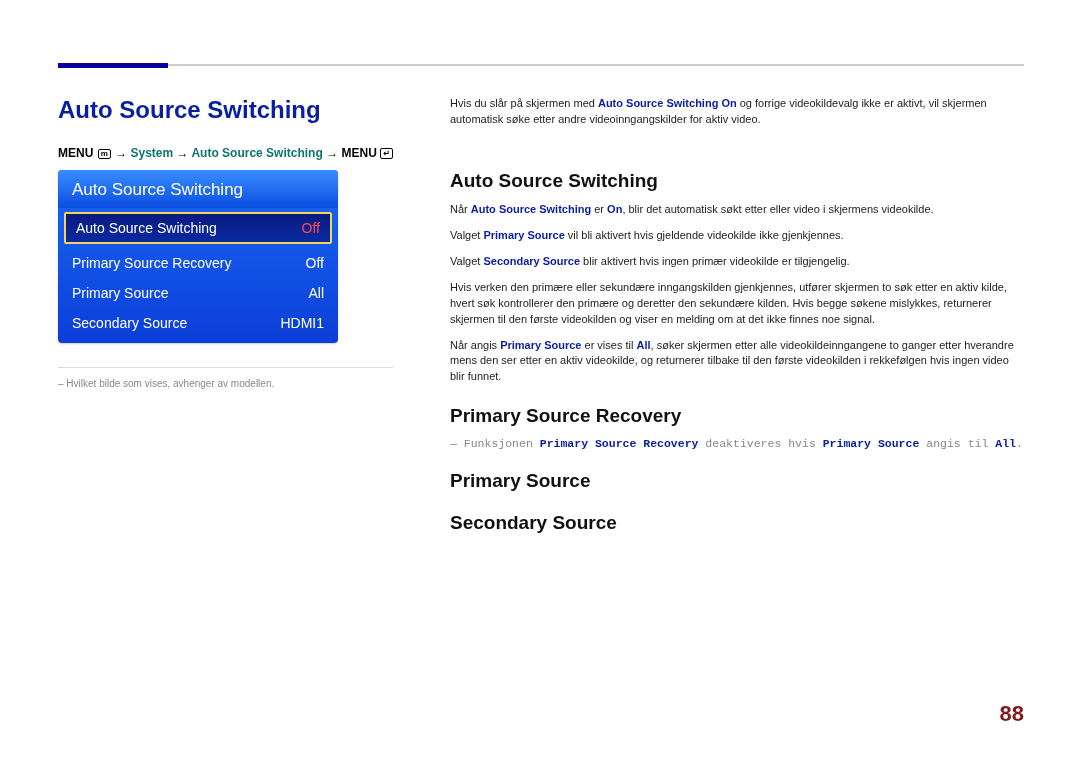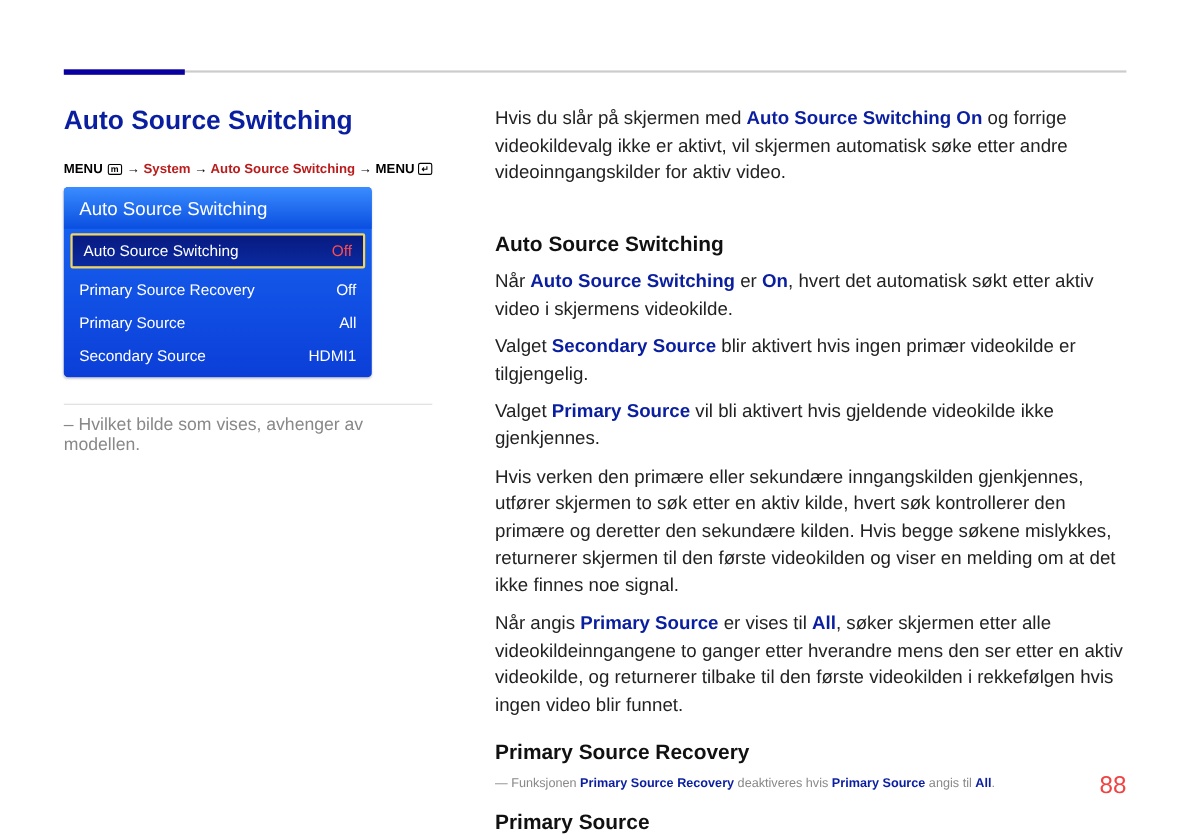--- a/index.html
+++ b/index.html
@@ -45,21 +45,21 @@
     font-weight: 700;
     color: #0a1ea0;
     margin-bottom: 22px;
   }
   .breadcrumb {
     font-size: 12px;
     font-weight: 700;
     color: #000;
     margin-bottom: 10px;
   }
-  .breadcrumb .em { color: #b91c1c; text-align: center; }
+  .breadcrumb .em { color: #0f766e; text-align: center; }
   .breadcrumb .glyph {
     display: inline-block;
     border: 1.2px solid #000;
     border-radius: 2px;
     font-size: 8px;
     line-height: 8px;
     padding: 0 2px;
     vertical-align: 1px;
     margin: 0 1px;
   }
@@ -91,60 +91,61 @@
     border-radius: 2px;
   }
   .menu-item.selected .val { color: #ff4d4d; }
   .thin-divider {
     margin: 24px 0 10px;
     border: none;
     border-top: 1px solid #ddd;
     width: 335px;
   }
   .footnote {
-    font-size: 16px;
+    font-size: 10px;
     color: #888;
     margin-top: 4px;
   }
   .footnote::before{
     content:"– ";
     color:#888;
   }
   .para {
-    font-size: 17px;
+    font-size: 11px;
     line-height: 1.45;
     color: #222;
     margin-bottom: 10px;
   }
   .para .em { color: #0a1ea0; font-weight: 700; }
   h2.section {
     font-size: 19px;
     font-weight: 700;
     color: #111;
     margin-top: 20px;
     margin-bottom: 10px;
   }
   h2.section.first { margin-top: 42px; }
   .note-line {
     font-size: 11.5px;
     color: #888;
     margin-bottom: 8px;
+    font-family: Liberation Mono, monospace;
   }
   .note-line::before{
     content:"― ";
     color:#888;
   }
   .note-line .em { color: #0a1ea0; font-weight: 700; }
   .page-number {
     position: absolute;
     bottom: 36px;
     right: 56px;
     font-size: 22px;
-    color: #ef4444;
-    font-weight: 400;
+    color: #7f1d1d;
+    font-weight: 700;
   }
   .enter-glyph {
     display:inline-block;
     border:1.2px solid #000;
     border-radius:2px;
     padding: 0 2px;
     font-size:8px;
     vertical-align:1px;
   }
 </style>
@@ -193,27 +194,27 @@
   <div class="footnote">Hvilket bilde som vises, avhenger av modellen.</div>
 </div>
 
 <div class="right-col">
   <p class="para">
     <span>Hvis du slår på skjermen med </span><span class="em">Auto Source Switching On</span><span> og forrige videokildevalg ikke er aktivt, vil skjermen automatisk søke etter andre videoinngangskilder for aktiv video.</span>
   </p>
 
   <h2 class="section first">Auto Source Switching</h2>
   <p class="para">
-    <span>Når </span><span class="em">Auto Source Switching</span><span> er </span><span class="em">On</span><span>, hvert det automatisk søkt etter aktiv video i skjermens videokilde.</span>
+    <span>Når </span><span class="em">Auto Source Switching</span><span> er </span><span class="em">On</span><span>, blir det automatisk søkt etter eller video i skjermens videokilde.</span>
+  </p>
+  <p class="para">
+    <span>Valget </span><span class="em">Primary Source</span><span> vil bli aktivert hvis gjeldende videokilde ikke gjenkjennes.</span>
   </p>
   <p class="para">
     <span>Valget </span><span class="em">Secondary Source</span><span> blir aktivert hvis ingen primær videokilde er tilgjengelig.</span>
-  </p>
-  <p class="para">
-    <span>Valget </span><span class="em">Primary Source</span><span> vil bli aktivert hvis gjeldende videokilde ikke gjenkjennes.</span>
   </p>
   <p class="para">Hvis verken den primære eller sekundære inngangskilden gjenkjennes, utfører skjermen to søk etter en aktiv kilde, hvert søk kontrollerer den primære og deretter den sekundære kilden. Hvis begge søkene mislykkes, returnerer skjermen til den første videokilden og viser en melding om at det ikke finnes noe signal.</p>
   <p class="para">
     <span>Når angis </span><span class="em">Primary Source</span><span> er vises til </span><span class="em">All</span><span>, søker skjermen etter alle videokildeinngangene to ganger etter hverandre mens den ser etter en aktiv videokilde, og returnerer tilbake til den første videokilden i rekkefølgen hvis ingen video blir funnet.</span>
   </p>
 
   <h2 class="section">Primary Source Recovery</h2>
   <p class="note-line">
     <span>Funksjonen </span><span class="em">Primary Source Recovery</span><span> deaktiveres hvis </span><span class="em">Primary Source</span><span> angis til </span><span class="em">All</span><span>.</span>
   </p>

